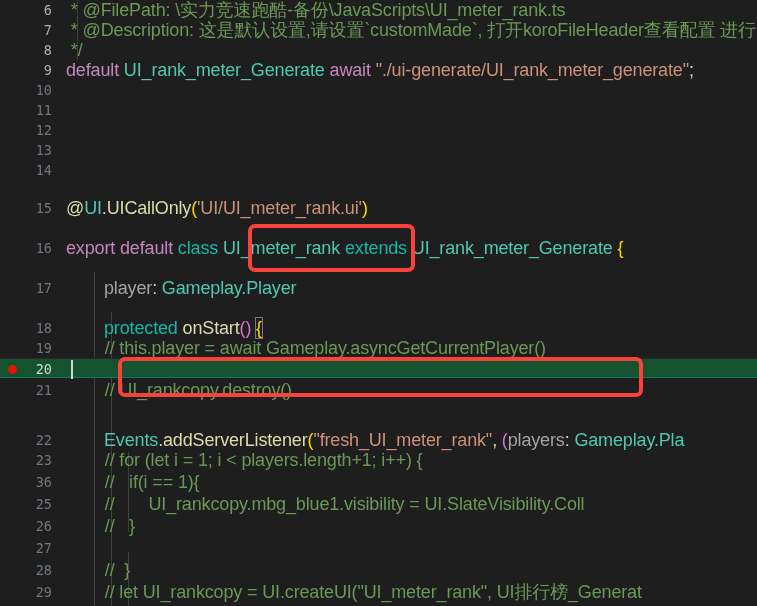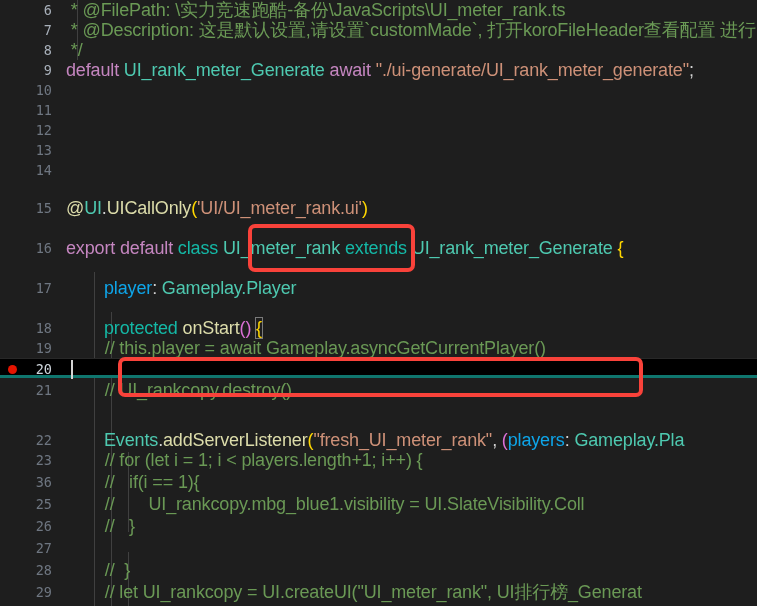--- a/index.html
+++ b/index.html
@@ -27,22 +27,22 @@
   .row {
     position: absolute;
     left: 0;
     width: 757px;
     height: 20px;
     box-sizing: border-box;
     white-space: pre;
   }
   .row.active {
     border-top: 1px solid #282828;
-    border-bottom: 3px solid #0f766e;
-    background: #000000;
+    border-bottom: 1px solid #0f766e;
+    background: #14532d;
   }
 
   
   .gutter {
     position: absolute;
     left: 0;
     top: 0;
     width: 66px;
     height: 20px;
     text-align: right;
@@ -101,21 +101,21 @@
     width: 1px;
     background: #404040;
   }
 
   
   .t-comment  { color: #6A9955; }
   .t-keyword  { color: #C586C0; }
   .t-type     { color: #4EC9B0; }
   .t-string   { color: #CE9178; }
   .t-func     { color: #DCDCAA; }
-  .t-var      { color: #0ea5e9; }
+  .t-var      { color: #a3a3a3; }
   .t-plain    { color: #D4D4D4; }
   .t-storage  { color: #14b8a6; }
   .t-yellowp  { color: #FFD700; }
   .t-magentap { color: #DA70D6; }
 
   .bracket-hl {
     outline: 1px solid #7a7a7a;
     outline-offset: 0px;
   }
 

